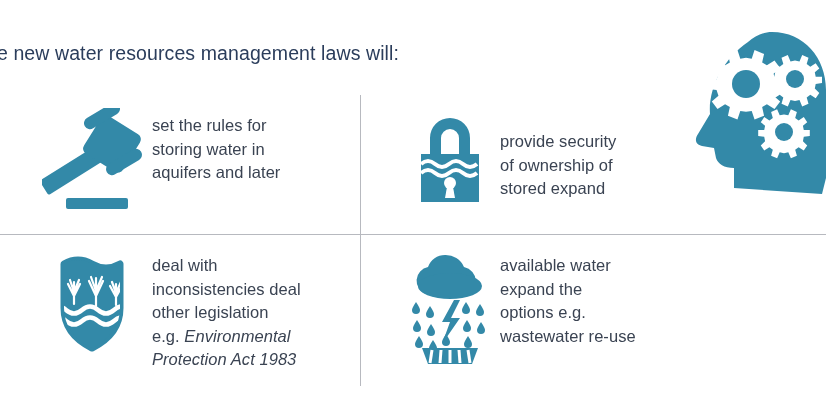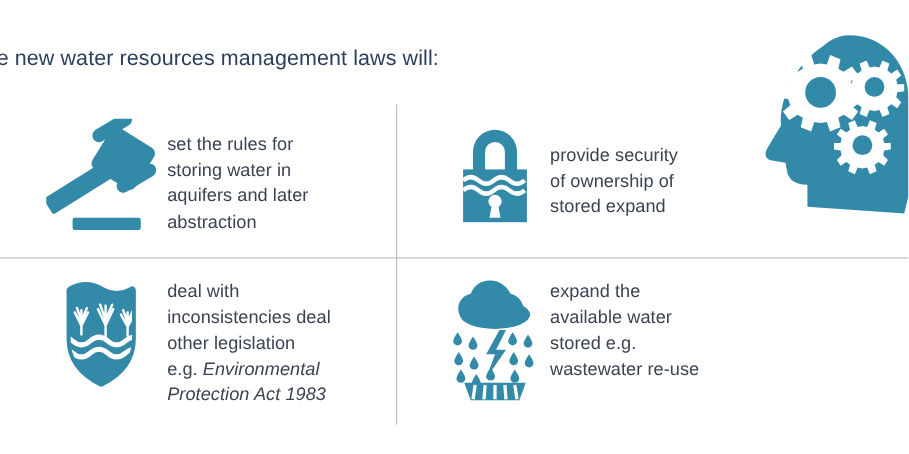--- a/index.html
+++ b/index.html
@@ -64,21 +64,21 @@
   .cell-text {
     font-size: 16.5px;
     line-height: 23.5px;
     color: #3a4352;
     letter-spacing: 0.05px;
   }
   .cell-text .em {
     font-style: italic;
   }
 
-  #cell-tl { left: 40px;  top: 108px; width: 320px; align-items: flex-end; }
+  #cell-tl { left: 40px;  top: 108px; width: 320px; }
   #cell-tr { left: 400px; top: 108px; width: 300px; }
   #cell-bl { left: 40px;  top: 248px; width: 320px; }
   #cell-br { left: 400px; top: 248px; width: 300px; }
 
   #cell-tl .cell-icon { width: 112px; }
   #cell-tr .cell-icon { width: 100px; }
   #cell-bl .cell-icon { width: 112px; }
   #cell-br .cell-icon { width: 100px; }
 
   #cell-tl .cell-text { padding-top: 6px; }
@@ -121,21 +121,20 @@
           <rect x="62" y="48" width="40" height="12" rx="6" transform="rotate(-31 82 54)"></rect>
 
           <rect x="24" y="90" width="62" height="11" rx="2"></rect>
         </g>
       </svg>
     </div>
     <div class="cell-text">
       <div>set the rules for</div>
       <div>storing water in</div>
       <div>aquifers and later</div>
-      <div>abstraction</div>
     </div>
   </div>
 
   <div class="cell" id="cell-tr">
     <div class="cell-icon">
       <svg width="74" height="98" viewBox="0 0 74 98">
 
         <path d="M17 48 V30 a20 20 0 0 1 40 0 V48 h-11 V30 a9 9 0 0 0 -18 0 V48 Z" fill="#3389a8"></path>
 
         <rect x="8" y="46" width="58" height="48" fill="#3389a8"></rect>
@@ -222,23 +221,23 @@
             <line x1="26" y1="102" x2="24" y2="115"></line>
             <line x1="35" y1="102" x2="34" y2="115"></line>
             <line x1="44" y1="102" x2="44" y2="115"></line>
             <line x1="53" y1="102" x2="54" y2="115"></line>
             <line x1="62" y1="102" x2="64" y2="115"></line>
           </g>
         </g>
       </svg>
     </div>
     <div class="cell-text">
+      <div>available water</div>
       <div>expand the</div>
-      <div>available water</div>
-      <div>stored e.g.</div>
+      <div>options e.g.</div>
       <div>wastewater re-use</div>
     </div>
   </div>
 
   <div class="head-graphic">
     <svg width="152" height="172" viewBox="0 0 152 172">
 
       <path d="M96 4
                C 128 4 150 30 150 62
                L 150 150

